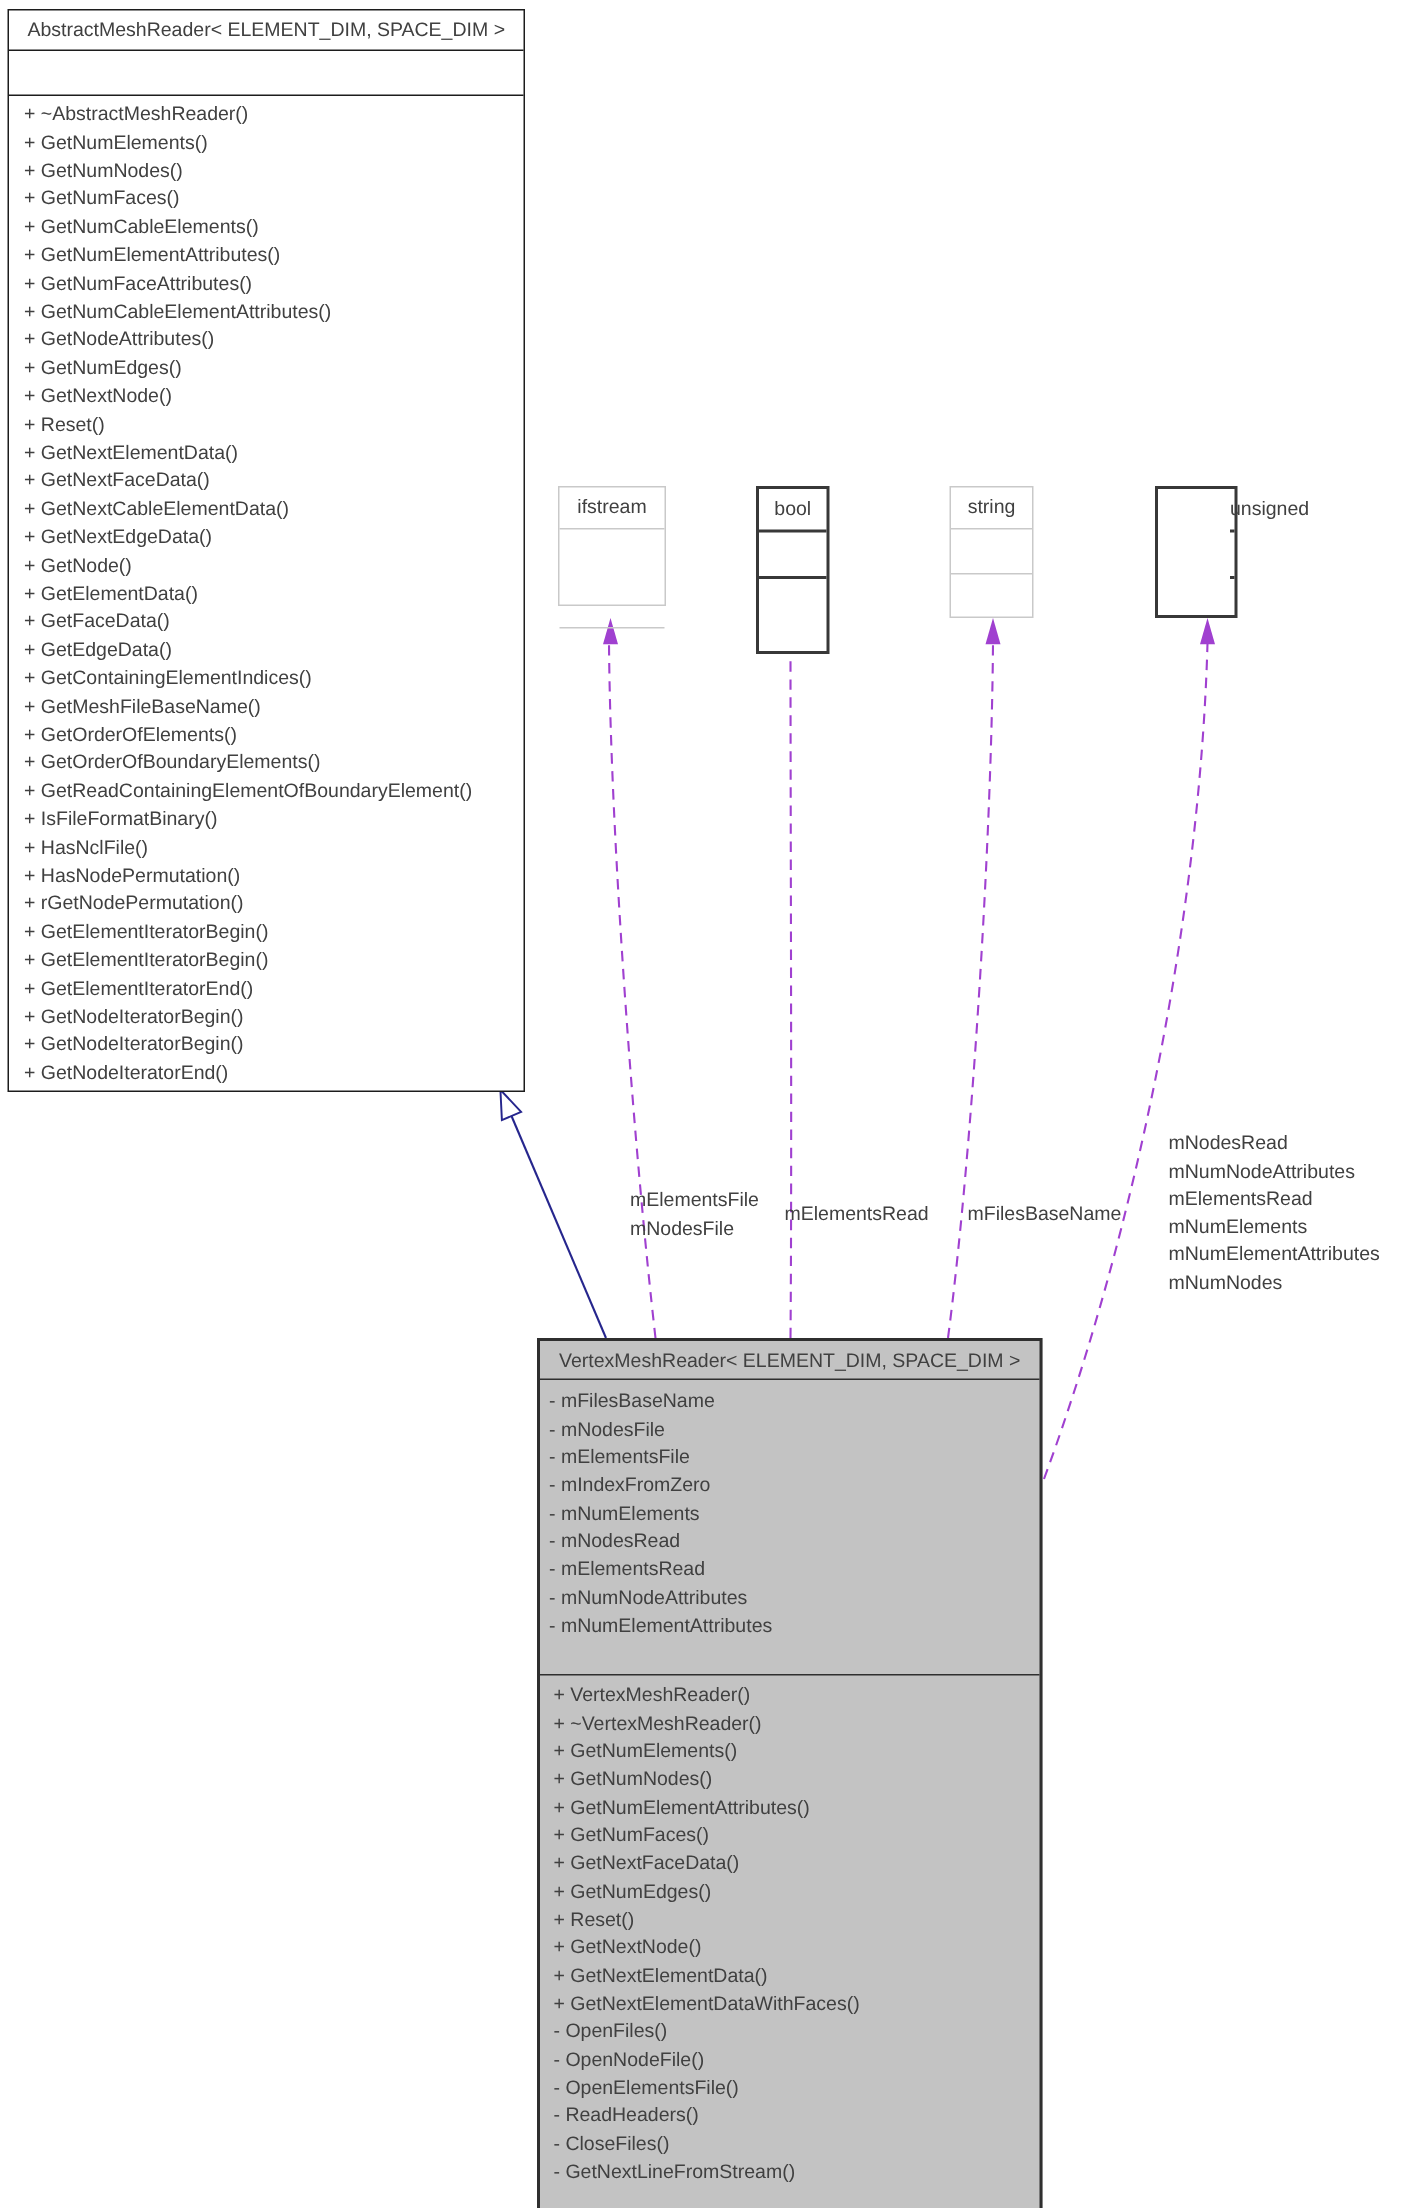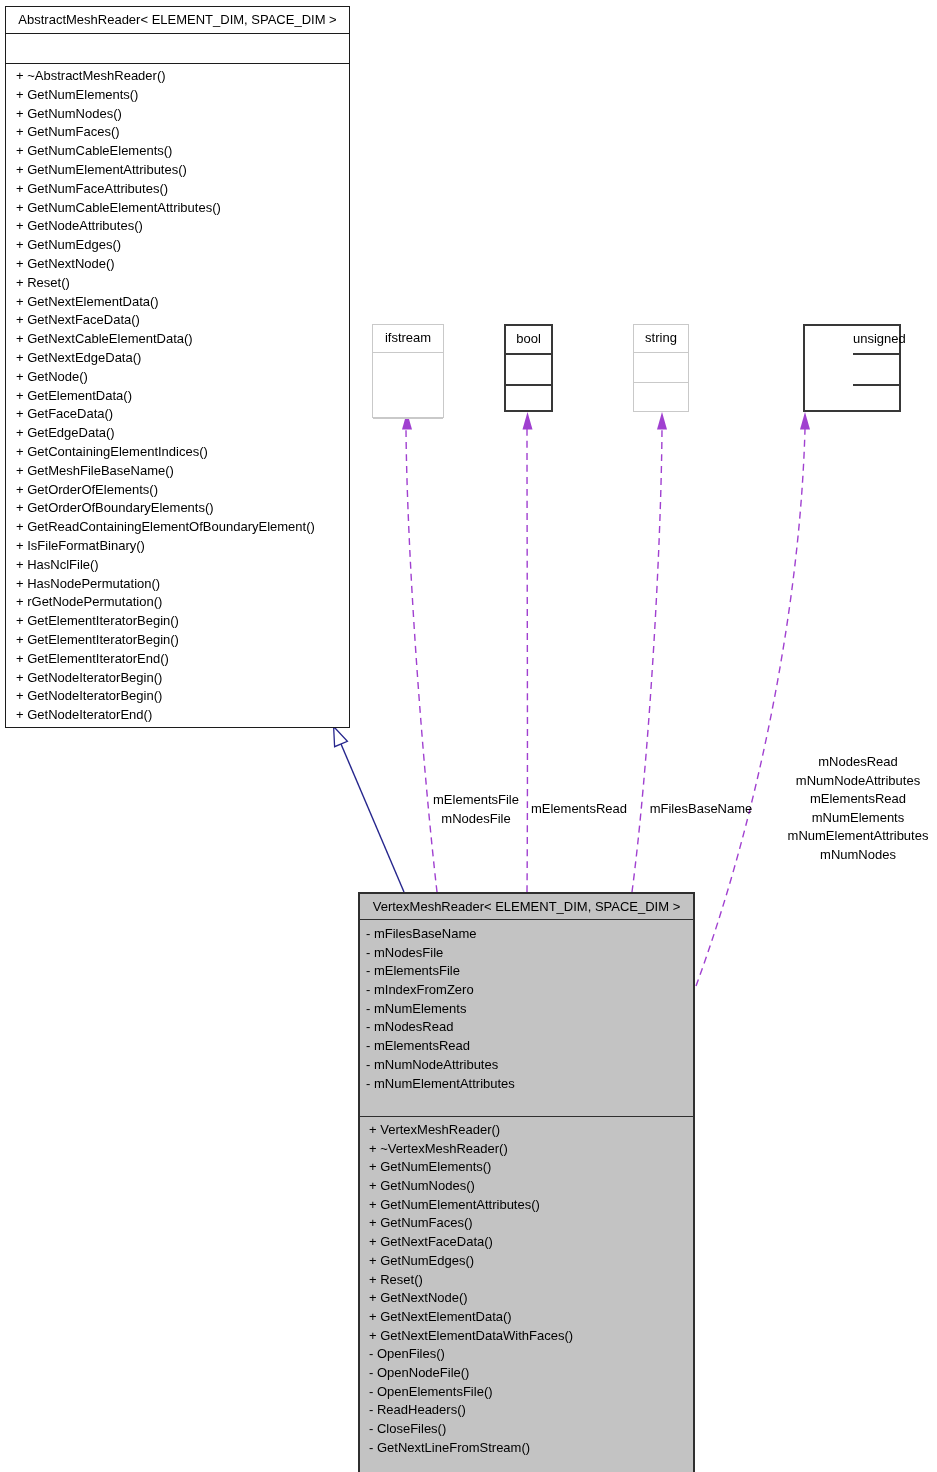--- a/index.html
+++ b/index.html
@@ -1,18 +1,18 @@
 <!DOCTYPE html>
 <html><head>
 <meta charset="utf-8">
 <style>
   html,body{margin:0;padding:0;background:#fff;}
   #canvas{
     position:relative; width:937px; height:1472px; overflow:hidden;
-    font-family:"Liberation Sans", sans-serif; font-size:13px; color:#000000;
+    font-family:"Liberation Sans", sans-serif; font-size:13px; color:#404040;
     background:#fff;
   }
   
   .classbox{
     position:absolute; background:#fff; border:1px solid #1c1c1c;
     box-sizing:border-box; display:flex; flex-direction:column;
   }
   .classbox .title{
     flex:0 0 26px; line-height:26px; text-align:center;
     border-bottom:1px solid #1c1c1c; white-space:nowrap; overflow:hidden;
@@ -35,21 +35,21 @@
   }
   .typebox .t{ flex:0 0 27px; line-height:26px; text-align:center; white-space:nowrap;}
   .typebox .c{ flex:0 0 29px; }
   .typebox .b{ flex:1 1 auto; }
   .typebox.light{ border:1px solid #c9c9c9; }
   .typebox.light .t, .typebox.light .c{ border-bottom:1px solid #c9c9c9; }
   .typebox.dark{ border:2px solid #383838; }
   .typebox.dark .t, .typebox.dark .c{ border-bottom:2px solid #383838; }
 
   
-  .elabel{ position:absolute; text-align:center; line-height:18.6px; white-space:nowrap; }
+  .elabel{ position:absolute; line-height:18.6px; white-space:nowrap; }
 
   #edges{ position:absolute; left:0; top:0; z-index:0; }
   .layer{ z-index:1; }
   .elabel{ z-index:2; }
 </style>
 </head>
 <body>
 
 <div id="canvas">
 
@@ -103,36 +103,36 @@
         <div class="mrow">+ rGetNodePermutation()</div>
         <div class="mrow">+ GetElementIteratorBegin()</div>
         <div class="mrow">+ GetElementIteratorBegin()</div>
         <div class="mrow">+ GetElementIteratorEnd()</div>
         <div class="mrow">+ GetNodeIteratorBegin()</div>
         <div class="mrow">+ GetNodeIteratorBegin()</div>
         <div class="mrow">+ GetNodeIteratorEnd()</div>
       </div>
   </div>
 
-  <div class="typebox light layer" style="left:372px; top:324px; width:72px; height:94px;gap:36px;">
+  <div class="typebox light layer" style="left:372px; top:324px; width:72px; height:80px;gap:36px;">
     <div class="t">ifstream</div>
     <div class="c"></div>
     <div class="b"></div>
   </div>
-  <div class="typebox dark layer" style="left:504px; top:324px; width:49px; height:88px;">
+  <div class="typebox dark layer" style="left:504px; top:324px; width:49px; height:112px;">
     <div class="t">bool</div>
     <div class="c"></div>
     <div class="b"></div>
   </div>
   <div class="typebox light layer" style="left:633px; top:324px; width:56px; height:88px;">
     <div class="t">string</div>
     <div class="c"></div>
     <div class="b"></div>
   </div>
-  <div class="typebox dark layer" style="left:803px; top:324px; width:98px; height:88px;padding-left:48px;">
+  <div class="typebox dark layer" style="left:770px; top:324px; width:55px; height:88px;padding-left:48px;">
     <div class="t">unsigned</div>
     <div class="c"></div>
     <div class="b"></div>
   </div>
 
   <div class="elabel" style="left:420px; top:791px; width:112px;">
       <div>mElementsFile</div>
       <div>mNodesFile</div>
     </div>
   <div class="elabel" style="left:523px; top:800px; width:112px;">

